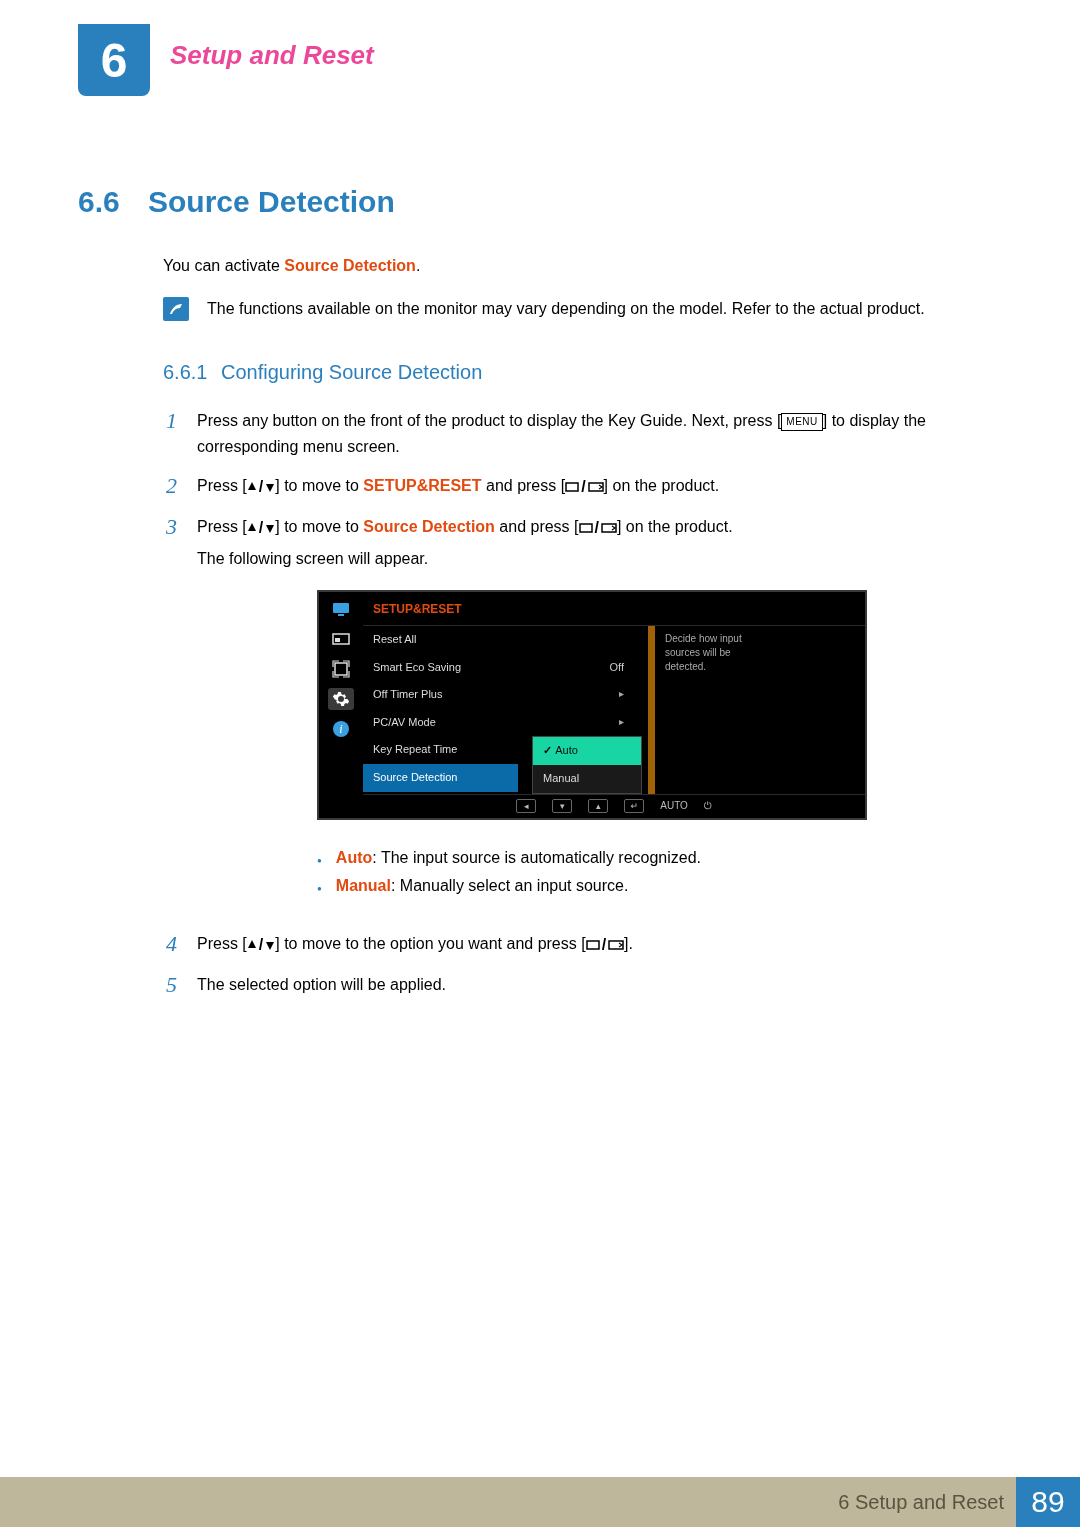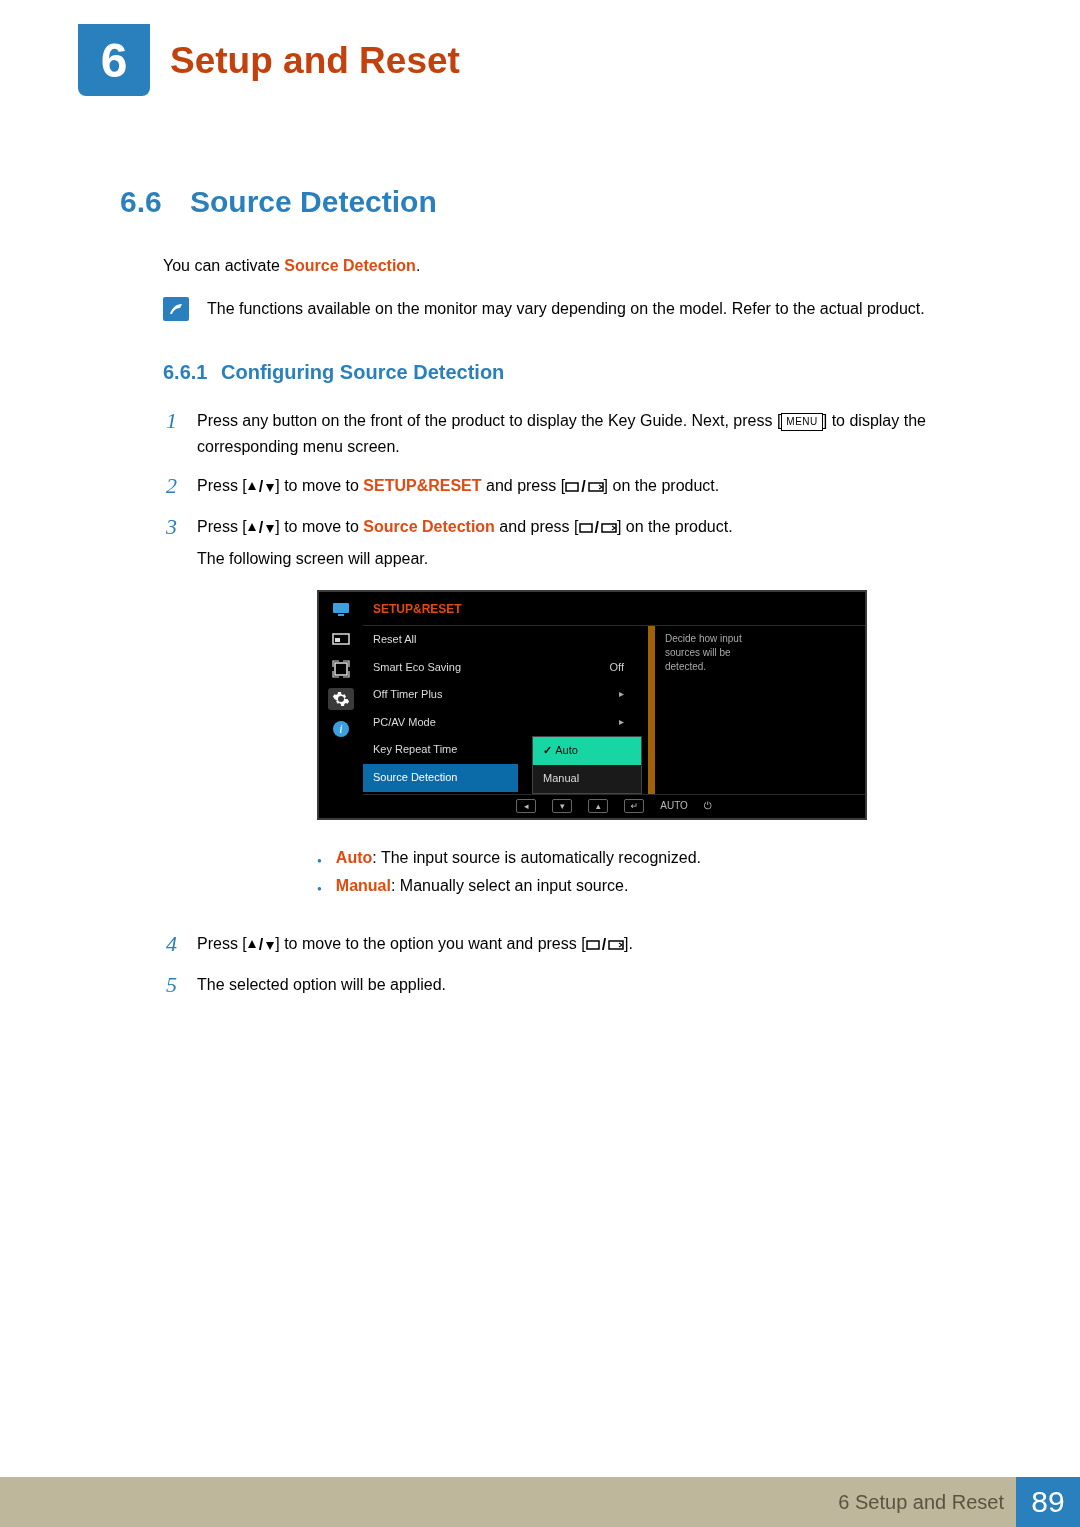--- a/index.html
+++ b/index.html
@@ -18,41 +18,41 @@
     background: #2a7fbd;
     border-radius: 0 0 8px 8px;
     display: flex; align-items: center; justify-content: center;
   }
   .chapter-num {
     color: #fff; font-size: 48px; font-weight: bold;
     font-family: Arial, sans-serif;
   }
   .chapter-title {
     position: absolute; top: 40px; left: 170px;
-    color: #c2410c; font-size: 37px; font-weight: bold;
+    color: #ec4899; font-size: 26px; font-weight: bold; font-style: italic;
   }
   .content {
     position: absolute; top: 185px; left: 78px; right: 78px;
   }
   .section-heading {
     color: #2a7fbd; font-size: 30px; font-weight: bold;
     margin-bottom: 38px;
   }
-  .section-num { display:inline-block; width:70px;margin-left:42px; }
+  .section-num { display:inline-block; width:70px; }
   .intro-line { margin-left: 85px; font-size: 16px; margin-bottom: 22px; }
   .intro-line .hl { color: #e24a0f; font-weight: bold; }
   .note-row { display:flex; align-items:flex-start; margin-left:85px; margin-bottom:40px; gap:18px;}
   .note-icon {
     width: 26px; height: 24px; background:#2a7fbd; color:#fff;
     display:flex; align-items:center; justify-content:center;
     font-size:14px; border-radius:2px; flex-shrink:0;
   }
   .note-text { font-size:16px; line-height:1.5; }
   .subsection-heading {
-    color:#2a7fbd; font-size:20px; font-weight:bold; margin-left:85px; margin-bottom:24px;
+    color:#2a7fbd; font-size:20px; font-weight:normal; margin-left:85px; margin-bottom:24px;
   }
   .sub-num { display:inline-block; width:58px;}
   .steps { margin-left: 75px; }
   .step { display:flex; gap:20px; margin-bottom:14px; align-items:flex-start; }
   .step-n {
     color:#2a7fbd; font-style:italic; font-size:22px; font-family: Georgia, 'Times New Roman', serif;
     width:24px; text-align:right; flex-shrink:0; line-height:1.2;
   }
   .step-body { font-size:16px; line-height:1.6; }
   .step-body .hlb { color:#e24a0f; font-weight:bold; }

